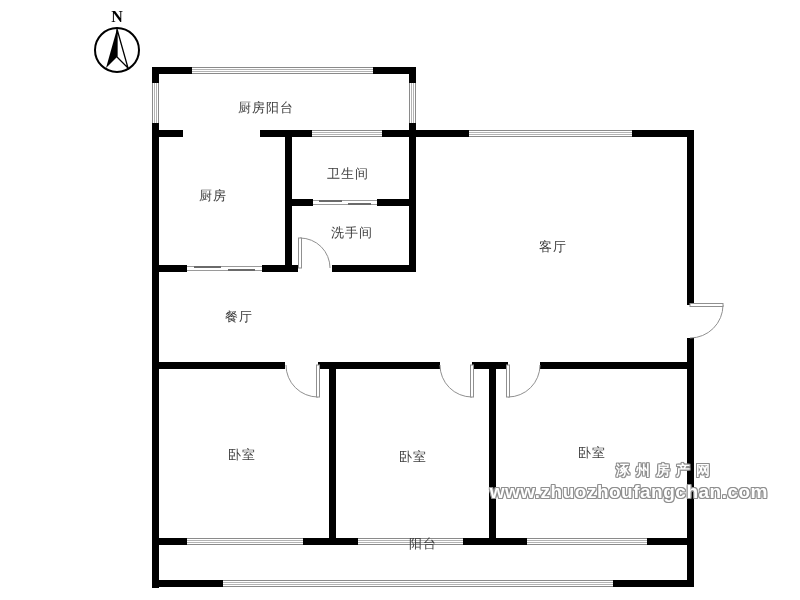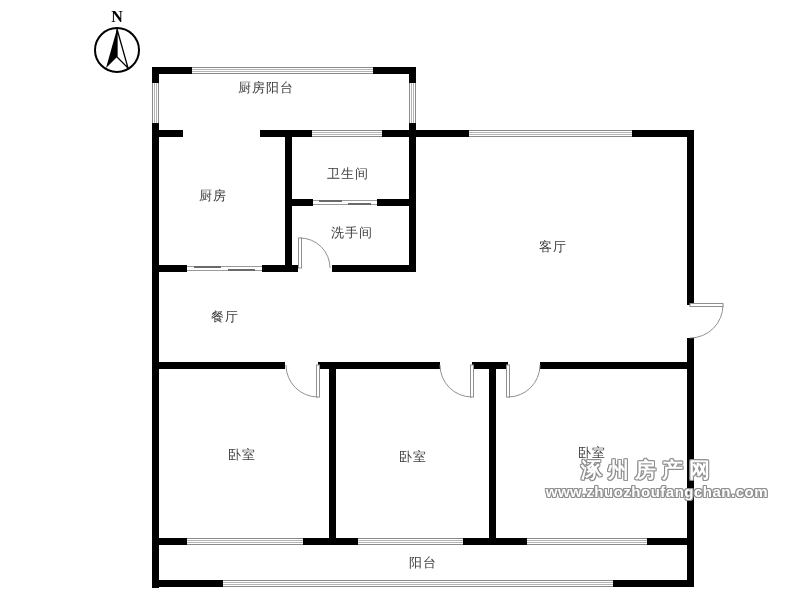--- a/index.html
+++ b/index.html
@@ -23,22 +23,22 @@
   }
   #doors{position:absolute;left:0;top:0;z-index:4;}
   #compass{position:absolute;left:92px;top:8px;width:50px;height:76px;z-index:6;text-align:center;}
   #compass-n{font-family:"Liberation Serif","DejaVu Serif",serif;font-weight:bold;font-size:16px;color:#000;line-height:18px;}
   #watermark{position:absolute;z-index:9;text-align:right;left:420px;top:458px;width:348px;}
   .wm-line{
     font-weight:bold;color:#ffffff;white-space:nowrap;
     text-shadow:-1px -1px 0 #8f8f8f,0 -1px 0 #8f8f8f,1px -1px 0 #8f8f8f,-1px 0 0 #8f8f8f,
                  1px 0 0 #8f8f8f,-1px 1px 0 #8f8f8f,0 1px 0 #8f8f8f,1px 1px 0 #8f8f8f;
   }
-  #wm-name{font-size:21px;letter-spacing:6px;padding-right:52px;line-height:24px;}
-  #wm-url{font-size:15px;letter-spacing:0.5px;line-height:19px;}
+  #wm-name{font-size:14px;letter-spacing:6px;padding-right:52px;line-height:24px;}
+  #wm-url{font-size:19px;letter-spacing:0.5px;line-height:19px;}
 </style>
 </head>
 <body>
 
 <div id="plan">
 
   <div id="compass">
     <div id="compass-n">N</div>
     <svg width="48" height="48" viewBox="0 0 48 48">
       <circle cx="24" cy="24" r="22" fill="none" stroke="#000" stroke-width="2"></circle>
@@ -107,29 +107,29 @@
 
     <path d="M508 365 L540 365 A32 32 0 0 1 508 397 Z" fill="#ffffff"></path>
     <path d="M540 365 A32 32 0 0 1 508 397" fill="none" stroke="#909090" stroke-width="1"></path>
     <rect x="506.5" y="365" width="3" height="32" fill="#ffffff" stroke="#909090" stroke-width="1"></rect>
 
     <path d="M690 305 L723 305 A33 33 0 0 1 690 338 Z" fill="#ffffff"></path>
     <path d="M723 305 A33 33 0 0 1 690 338" fill="none" stroke="#909090" stroke-width="1"></path>
     <rect x="690" y="303.5" width="33" height="3" fill="#ffffff" stroke="#909090" stroke-width="1"></rect>
   </svg>
 
-  <span class="room-label" style="left:266px;top:88px;">厨房阳台</span>
+  <span class="room-label" style="left:266px;top:108px;">厨房阳台</span>
   <span class="room-label" style="left:213px;top:196px;">厨房</span>
   <span class="room-label" style="left:348px;top:174px;">卫生间</span>
   <span class="room-label" style="left:352px;top:233px;font-family:Liberation Mono, monospace;">洗手间</span>
   <span class="room-label" style="left:553px;top:247px;text-align:right;">客厅</span>
-  <span class="room-label" style="left:225px;top:317px;">餐厅</span>
+  <span class="room-label" style="left:239px;top:317px;">餐厅</span>
   <span class="room-label" style="left:242px;top:455px;">卧室</span>
   <span class="room-label" style="left:413px;top:457px;">卧室</span>
   <span class="room-label" style="left:592px;top:453px;">卧室</span>
-  <span class="room-label" style="left:423px;top:563px;">阳台</span>
+  <span class="room-label" style="left:423px;top:544px;">阳台</span>
 
   <div id="watermark">
     <div class="wm-line" id="wm-name">涿州房产网</div>
     <div class="wm-line" id="wm-url">www.zhuozhoufangchan.com</div>
   </div>
 
 </div>
 
 </body></html>

